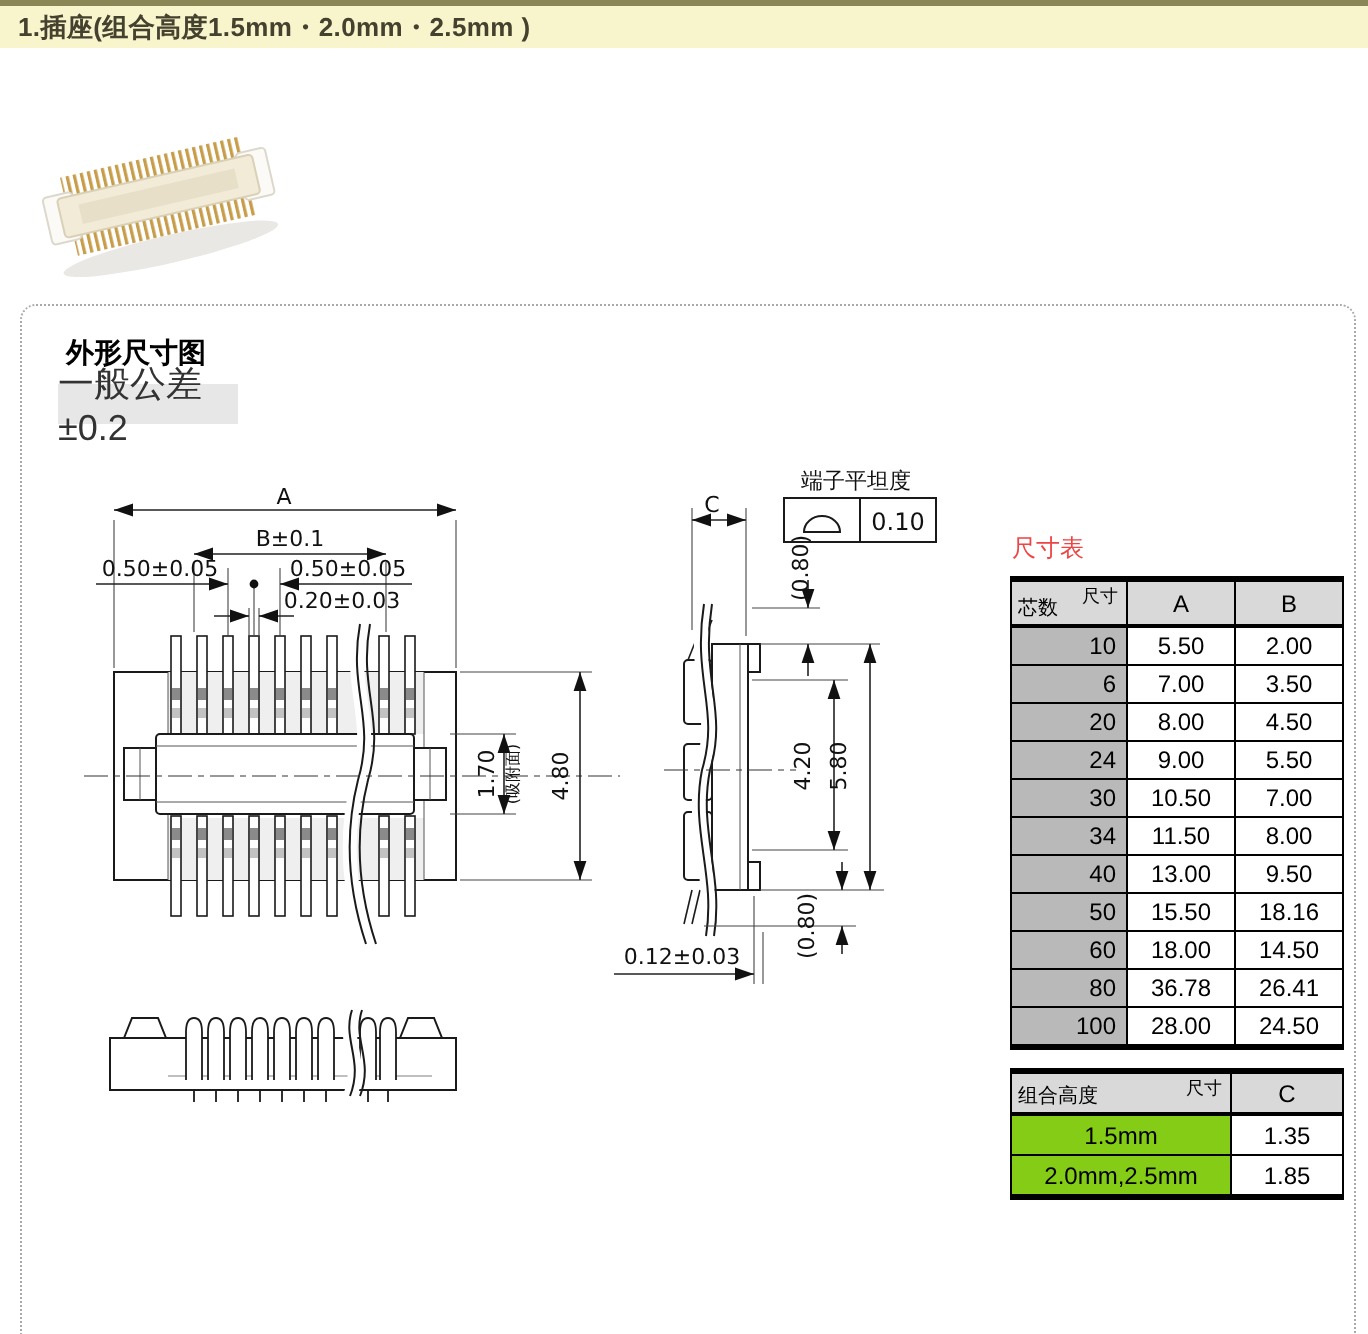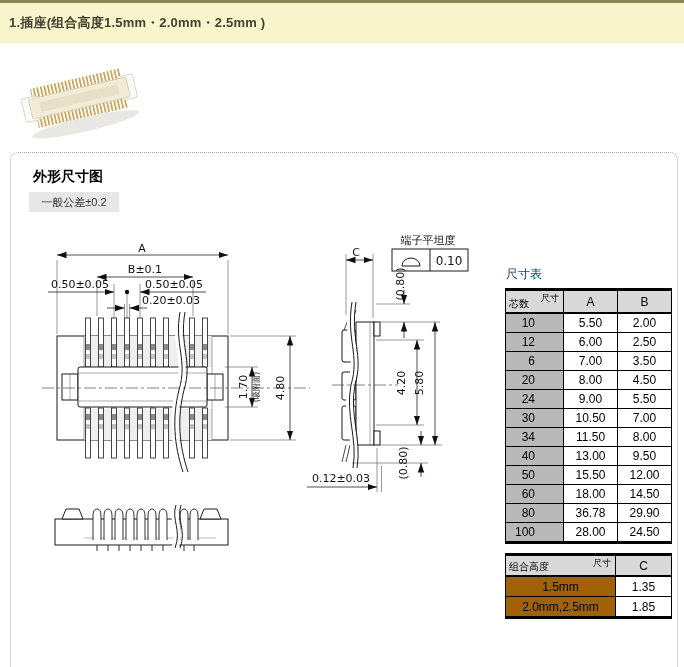--- a/index.html
+++ b/index.html
@@ -2,36 +2,36 @@
 <html><head>
 <meta charset="utf-8">
 <style>
   html,body{margin:0;padding:0;}
   body{
     width:684px;height:667px;position:relative;overflow:hidden;
     background:#ffffff;font-family:"Liberation Sans","DejaVu Sans",sans-serif;
   }
   
   .hdr{
-    position:absolute;left:0;top:0;width:684px;height:43px;
+    position:absolute;left:0;top:0;width:684px;height:24px;
     background:#f8f4cc;border-top:3px solid #8b8655;
     display:flex;align-items:center;box-sizing:border-box;
   }
   .hdr span{font-size:13px;font-weight:bold;color:#44412f;padding-left:9px;letter-spacing:0.2px;}
   
   .frame{
     position:absolute;left:10px;top:152px;width:666px;height:540px;
     border:1px dotted #a9a9a9;border-radius:8px;background:#fff;
   }
   .sec-title{
     position:absolute;left:33px;top:168px;font-size:14px;font-weight:bold;color:#000000;
   }
   .tol-chip{
     position:absolute;left:29px;top:192px;width:90px;height:20px;background:#e7e7e7;
-    font-size:11px;color:#333;display:flex;align-items:center;justify-content:center;
+    font-size:18px;color:#333;display:flex;align-items:center;justify-content:center;
   }
   
   .photo{position:absolute;left:8px;top:46px;}
   
   .draw{position:absolute;left:20px;top:225px;}
   .draw text{font-family:"DejaVu Sans","Liberation Sans",sans-serif;fill:#111;}
   .t11{font-size:11px;}
   .t8{font-size:8px;}
   .t12{font-size:12px;}
   .ext{stroke:#444;stroke-width:0.55;fill:none;}
@@ -41,37 +41,37 @@
   .onf{stroke:#1a1a1a;stroke-width:1;fill:none;}
   .thin{stroke:#555;stroke-width:0.5;fill:none;}
   .cl{stroke:#333;stroke-width:0.6;fill:none;stroke-dasharray:12 3 3 3;}
   .pm{fill:#8a8a8a;}
   .pm2{fill:#c2c2c2;}
   .wavybg{stroke:#fff;stroke-width:7;fill:none;}
   .wavy{stroke:#1a1a1a;stroke-width:1;fill:none;}
   .band{fill:#efefef;}
   
   .tables{position:absolute;left:505px;top:266px;width:170px;}
-  .tbl-title{font-size:12px;color:#0c4a6e;margin:0 0 5px 1px;}
+  .tbl-title{font-size:12px;color:#ef4444;margin:0 0 5px 1px;}
   table.dim{
     border-collapse:collapse;table-layout:fixed;background:#fff;
     border-top:3px solid #000;border-bottom:3px solid #000;
     font-size:12px;color:#000;
   }
   table.dim th,table.dim td{border:1px solid #000;height:18px;padding:0;text-align:center;font-weight:normal;}
   table.dim thead th{background:#d9d9d9;border-bottom:2px solid #000;height:21px;}
   th.corner{position:relative;background:#d9d9d9;
     background-image:linear-gradient(to bottom right,
       transparent calc(50% - 0.6px),#444 calc(50% - 0.6px),
       #444 calc(50% + 0.6px),transparent calc(50% + 0.6px));}
   th.corner .cTop{position:absolute;top:1px;right:4px;font-size:9px;text-align:center;}
   th.corner .cBot{position:absolute;bottom:1px;left:3px;font-size:10px;}
-  #sizes-table tbody td:first-child{background:#b9b9b9;text-align:right;padding-right:28px;}
+  #sizes-table tbody td:first-child{background:#b9b9b9;text-align:right;padding-right:5px;}
   #height-table{margin-top:9px;}
-  #height-table tbody td:first-child{background:#a16207;margin-top:34px;}
+  #height-table tbody td:first-child{background:#84cc16;margin-top:34px;}
   #height-table td,#height-table th{height:19px;}
 </style>
 </head>
 <body>
 
 <div class="hdr">
   <span>1.插座(组合高度1.5mm・2.0mm・2.5mm )</span>
 </div>
 
 <svg class="photo" width="150" height="100" viewBox="0 0 150 100">
@@ -288,25 +288,20 @@
         <th>B</th>
       </tr>
     </thead>
     <tbody>
         <tr>
           <td>10</td>
           <td>5.50</td>
           <td>2.00</td>
         </tr>
         <tr>
-          <td>12</td>
-          <td>6.00</td>
-          <td>2.50</td>
-        </tr>
-        <tr>
           <td>6</td>
           <td>7.00</td>
           <td>3.50</td>
         </tr>
         <tr>
           <td>20</td>
           <td>8.00</td>
           <td>4.50</td>
         </tr>
         <tr>
@@ -325,31 +320,31 @@
           <td>8.00</td>
         </tr>
         <tr>
           <td>40</td>
           <td>13.00</td>
           <td>9.50</td>
         </tr>
         <tr>
           <td>50</td>
           <td>15.50</td>
-          <td>12.00</td>
+          <td>18.16</td>
         </tr>
         <tr>
           <td>60</td>
           <td>18.00</td>
           <td>14.50</td>
         </tr>
         <tr>
           <td>80</td>
           <td>36.78</td>
-          <td>29.90</td>
+          <td>26.41</td>
         </tr>
         <tr>
           <td>100</td>
           <td>28.00</td>
           <td>24.50</td>
         </tr>
       </tbody>
   </table>
 
   <table class="dim" id="height-table">

